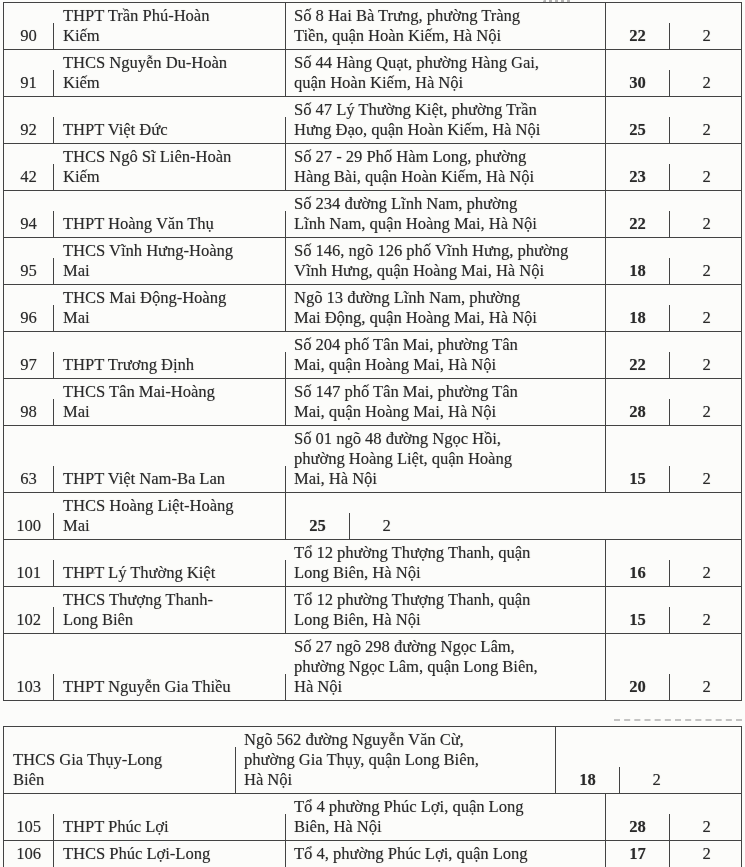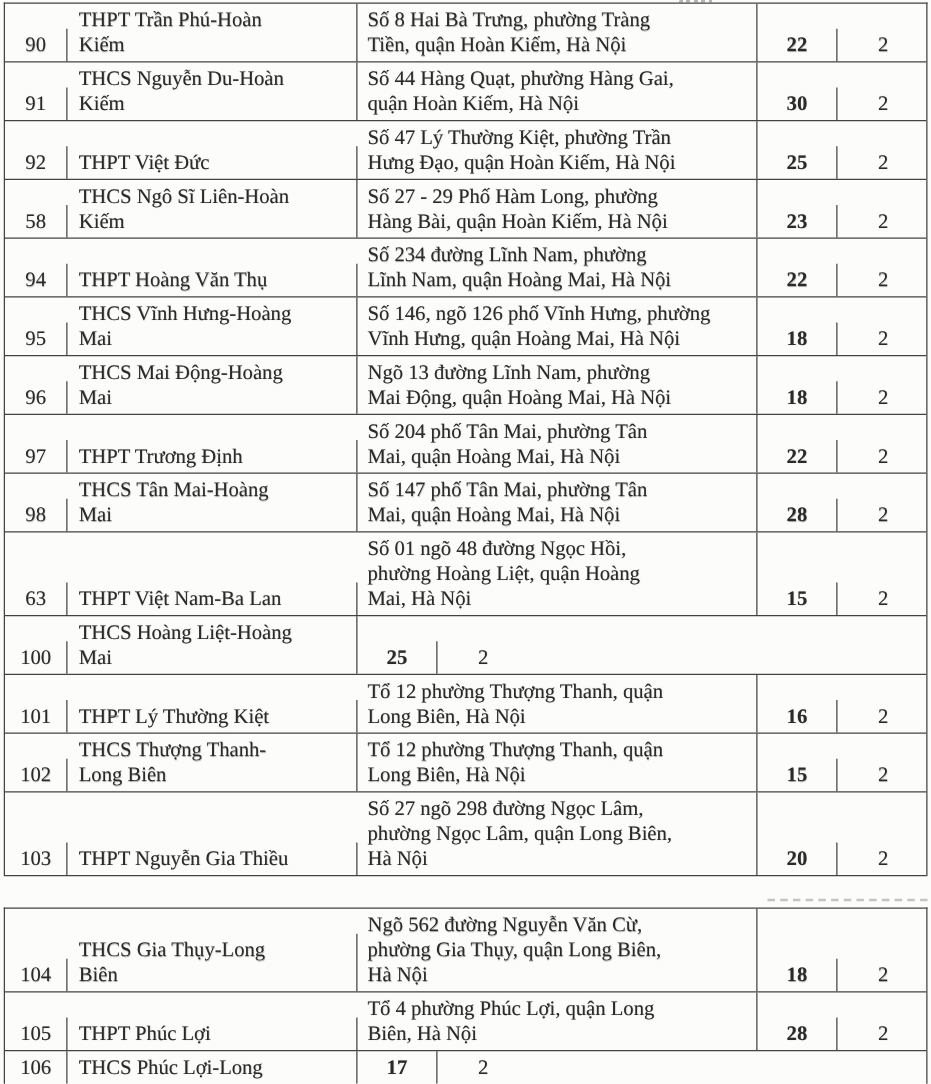--- a/index.html
+++ b/index.html
@@ -100,21 +100,21 @@
     </div>
       <div class="row">
       <div class="cell c-stt">92</div>
       <div class="cell c-school">THPT Việt Đức</div>
       <div class="cell c-address">Số 47 Lý Thường Kiệt, phường Trần
 Hưng Đạo, quận Hoàn Kiếm, Hà Nội</div>
       <div class="cell c-v1">25</div>
       <div class="cell c-v2">2</div>
     </div>
       <div class="row">
-      <div class="cell c-stt">58</div>
+      <div class="cell c-stt">42</div>
       <div class="cell c-school">THCS Ngô Sĩ Liên-Hoàn
 Kiếm</div>
       <div class="cell c-address">Số 27 - 29 Phố Hàm Long, phường
 Hàng Bài, quận Hoàn Kiếm, Hà Nội</div>
       <div class="cell c-v1">23</div>
       <div class="cell c-v2">2</div>
     </div>
       <div class="row">
       <div class="cell c-stt">94</div>
       <div class="cell c-school">THPT Hoàng Văn Thụ</div>
@@ -202,38 +202,38 @@
     </div>
     </div>
 
   <div class="artifact a-dashes"></div>
   <div class="artifact a-speck1"></div>
   <div class="artifact a-speck2"></div>
 
   <div class="scan-table tbl-2">
 
   <div class="row">
-      <div class="cell c-stt">104</div>
       <div class="cell c-school">THCS Gia Thụy-Long
 Biên</div>
       <div class="cell c-address">Ngõ 562 đường Nguyễn Văn Cừ,
 phường Gia Thụy, quận Long Biên,
 Hà Nội</div>
       <div class="cell c-v1">18</div>
       <div class="cell c-v2">2</div>
     </div>
       <div class="row">
       <div class="cell c-stt">105</div>
       <div class="cell c-school">THPT Phúc Lợi</div>
       <div class="cell c-address">Tổ 4 phường Phúc Lợi, quận Long
 Biên, Hà Nội</div>
       <div class="cell c-v1">28</div>
       <div class="cell c-v2">2</div>
     </div>
       <div class="row">
       <div class="cell c-stt">106</div>
       <div class="cell c-school">THCS Phúc Lợi-Long</div>
+      <div class="cell c-address">Tổ 4, phường Phúc Lợi, quận Long</div>
       <div class="cell c-v1">17</div>
       <div class="cell c-v2">2</div>
     </div>
     </div>
 
 </div>
 
 </body></html>

